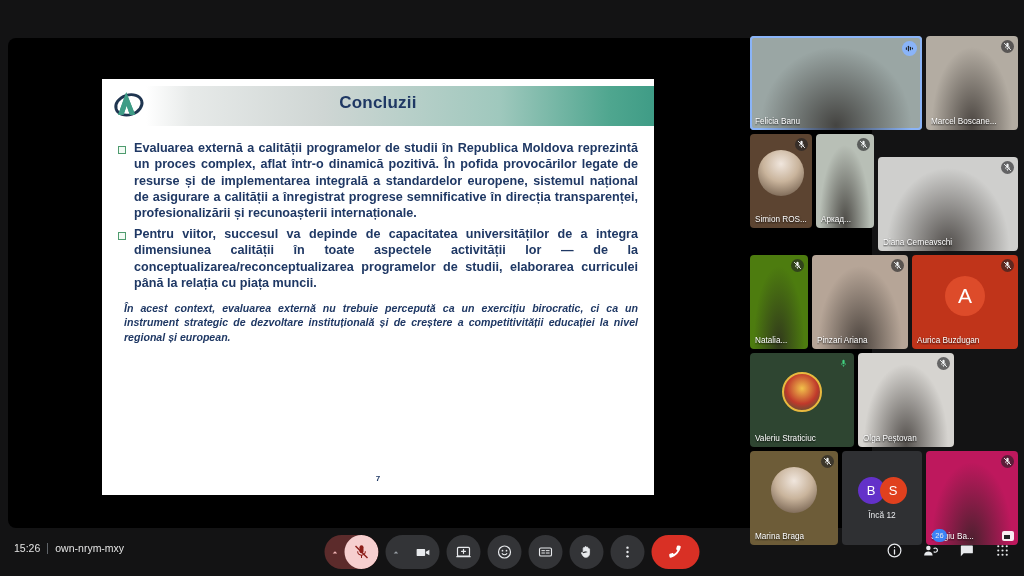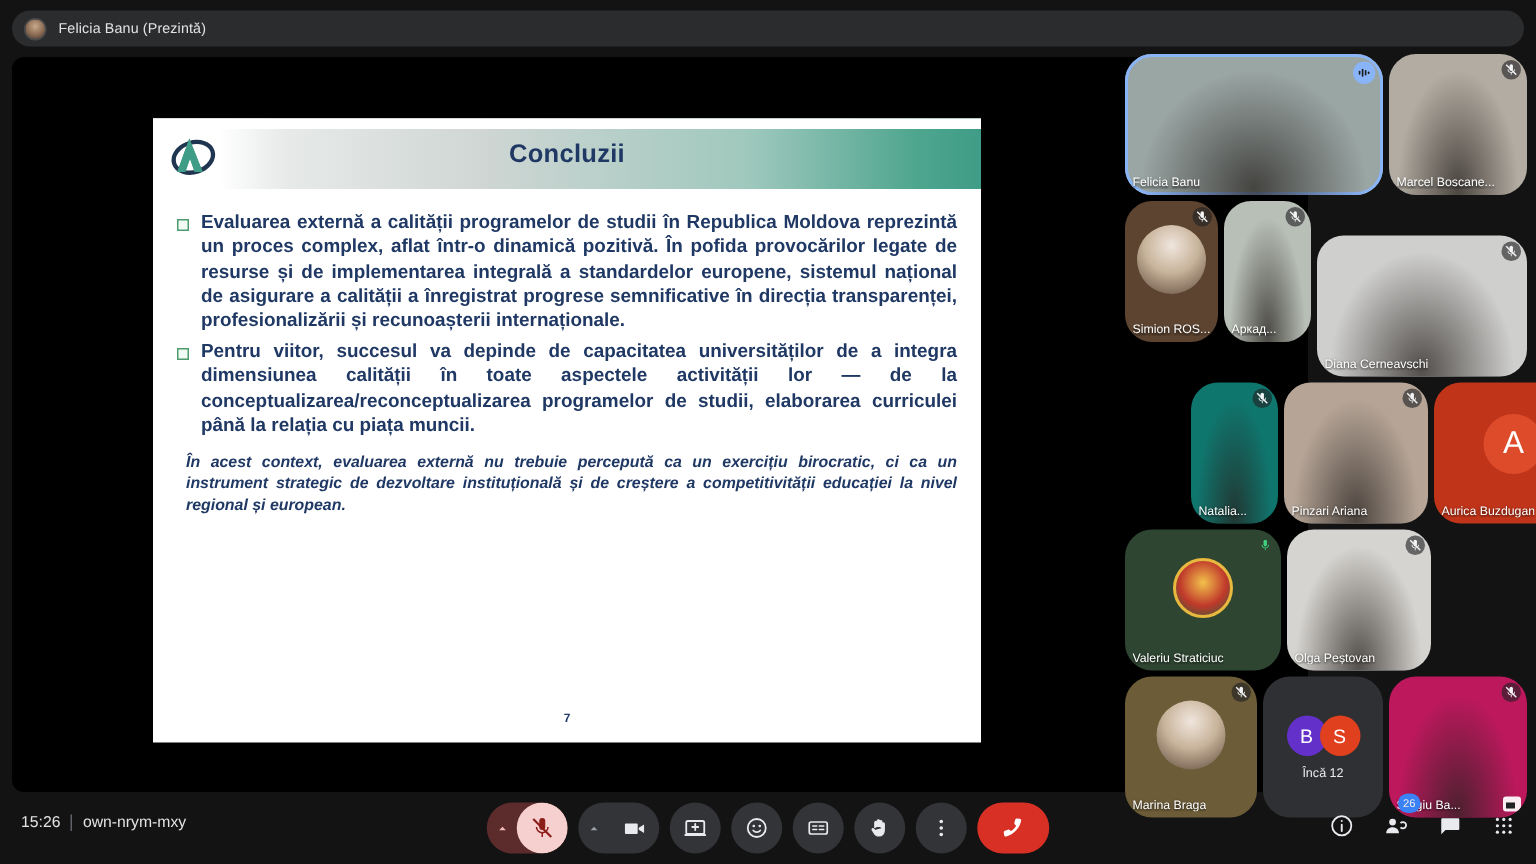--- a/index.html
+++ b/index.html
@@ -63,21 +63,21 @@
   }
   .slide-pageno {
     position: absolute; bottom: 12px; left: 0; right: 0; text-align: center;
     color: #1f3864; font-size: 8px; font-weight: bold;
   }
 
   
   .rail { position: absolute; left: 750px; top: 36px; width: 268px; }
   .rail-row { display: flex; gap: 4px; margin-bottom: 4px; }
   .tile {
-    position: relative; border-radius: 18px; overflow: hidden;
+    position: relative; border-radius: 4px; overflow: hidden;
     height: 94px; background: #202124; flex: none;
   }
   .tile.speaking { outline: 2px solid #8ab4f8; outline-offset: -2px; }
   .tile .name {
     position: absolute; left: 5px; bottom: 4px; color: #fff;
     font-size: 8.2px; white-space: nowrap; overflow: hidden;
     text-shadow: 0 1px 2px rgba(0,0,0,.85);
     max-width: calc(100% - 10px);
   }
   .mic-badge {
@@ -164,24 +164,20 @@
     position: absolute; top: -11px; right: -7px; min-width: 15px; height: 13px;
     padding: 0 3px; border-radius: 7px; background: #3b82f6; color: #e8eaed;
     font-size: 7.5px; display: flex; align-items: center; justify-content: center;
   }
 </style>
 </head>
 <body>
 
 <div id="app">
 
-  <div class="topbar">
-    <div class="avatar"></div>
-    <span class="ptitle">Felicia Banu (Prezintă)</span>
-  </div>
 
   <div class="stage">
     <div class="slide">
 
       <div class="slide-head">
         <span class="slide-logo">
           <svg viewBox="0 0 40 38" width="36" height="34">
             <ellipse cx="21" cy="20" rx="15" ry="11" fill="none" stroke="#1f3550" stroke-width="3.2" transform="rotate(-18 21 20)"></ellipse>
             <path d="M18 6 L28 31 L22 31 L18.5 21 L15 31 L9 31 Z" fill="#3f9c86"></path>
             <path d="M18 6 L28 31 L22 31 L18.5 21 L15 31 L9 31 Z" fill="#3f9c86"></path>
@@ -261,21 +257,21 @@
             <svg viewBox="0 0 24 24">
               <path d="M12 14a3 3 0 0 0 3-3V5a3 3 0 0 0-6 0v6a3 3 0 0 0 3 3z" fill="#f1f3f4"></path>
               <path d="M17 11a5 5 0 0 1-10 0H5.5a6.5 6.5 0 0 0 5.75 6.45V21h1.5v-3.55A6.5 6.5 0 0 0 18.5 11z" fill="#f1f3f4"></path>
               <path d="M3 3l18 18" stroke="#f1f3f4" stroke-width="2.6" fill="none"></path>
             </svg>
           </div>
           <div class="name">Diana Cerneavschi</div>
         </div>
       </div>
       <div class="rail-row">
-        <div class="tile" style="width: 58px; background: #0f766e; margin-left: 44px;">
+        <div class="tile" style="width: 58px; background: #4d7c0f;">
           <div style="position: absolute; inset: 0px; background: radial-gradient(at 50% 95%, rgba(40, 35, 32, 0.75) 0%, rgba(255, 255, 255, 0) 62%);"></div>
           <div class="mic-badge">
             <svg viewBox="0 0 24 24">
               <path d="M12 14a3 3 0 0 0 3-3V5a3 3 0 0 0-6 0v6a3 3 0 0 0 3 3z" fill="#f1f3f4"></path>
               <path d="M17 11a5 5 0 0 1-10 0H5.5a6.5 6.5 0 0 0 5.75 6.45V21h1.5v-3.55A6.5 6.5 0 0 0 18.5 11z" fill="#f1f3f4"></path>
               <path d="M3 3l18 18" stroke="#f1f3f4" stroke-width="2.6" fill="none"></path>
             </svg>
           </div>
           <div class="name">Natalia...</div>
         </div>

